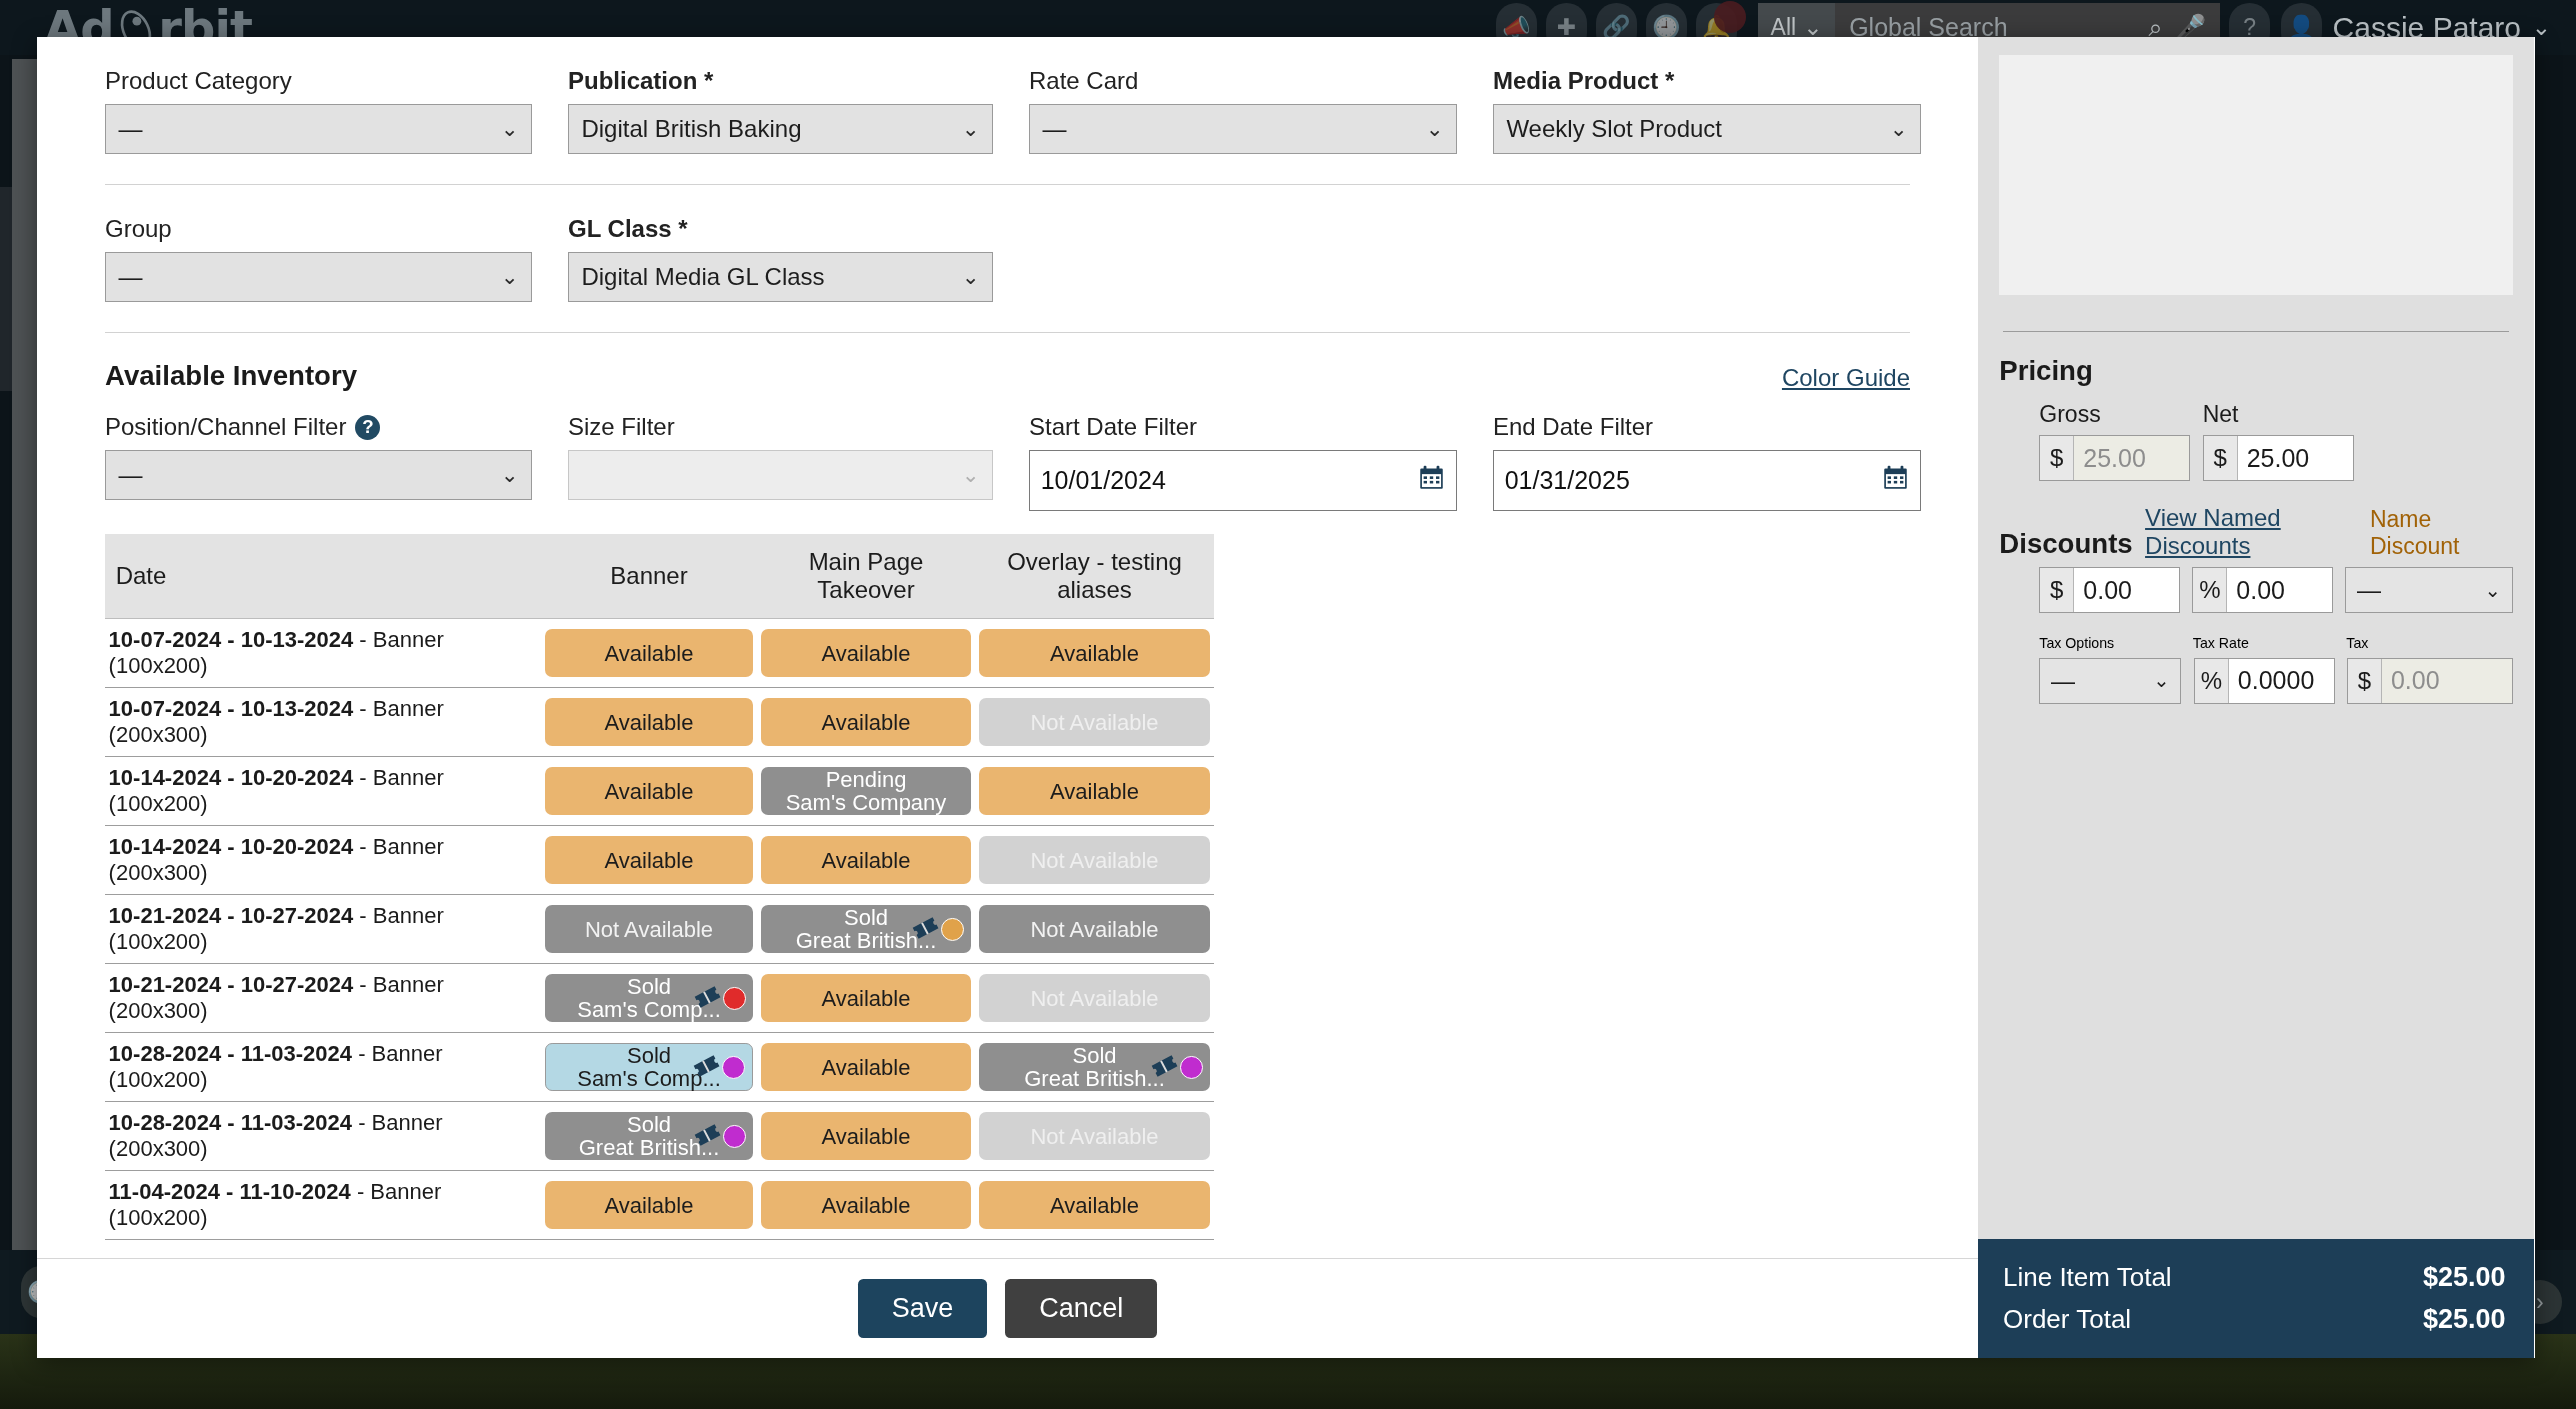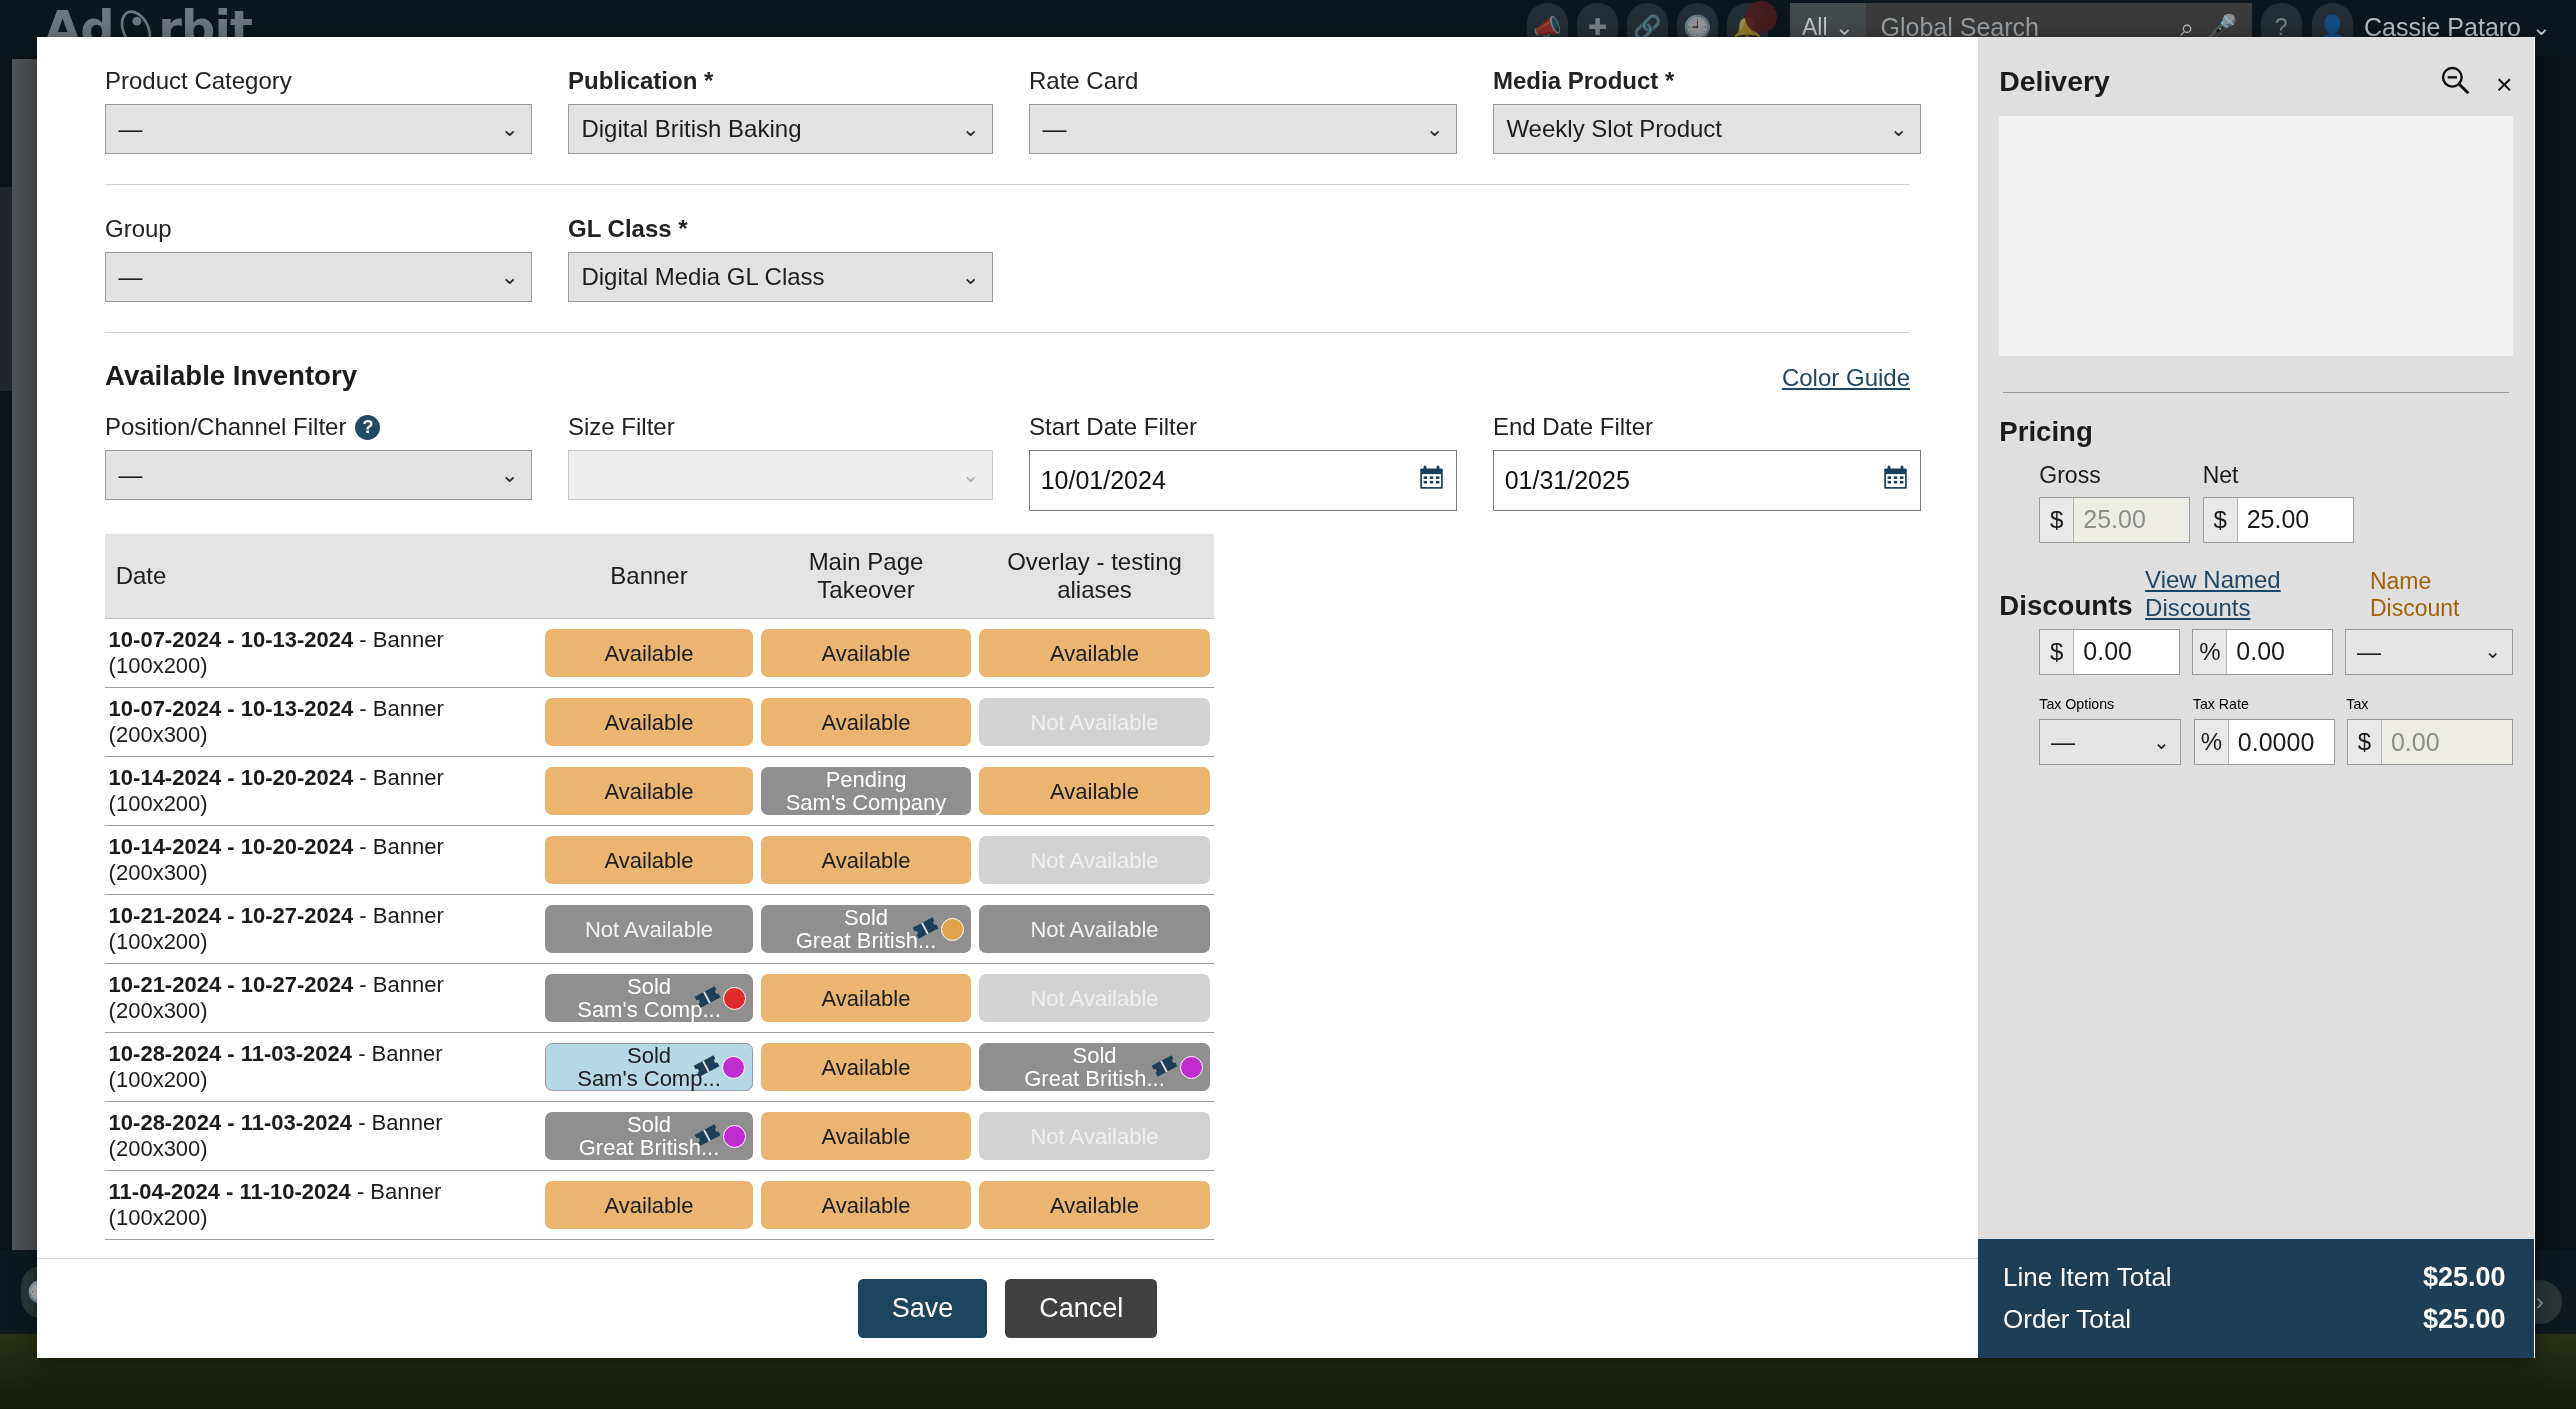--- a/index.html
+++ b/index.html
@@ -40,21 +40,21 @@
   #searchscope {
     display: flex; align-items: center; gap: 7.1px; padding: 0 12.4px; height: 100%;
     background: #4a4f52; color: #d4d8da; font-size: 23px;
   }
   #searchinput {
     flex: 1; padding: 0 14.2px; color: #a8aeb2; font-size: 25px;
     display: flex; align-items: center;
   }
   #searchicons { display: flex; gap: 12.4px; padding-right: 14.2px; color: #cdd2d5; font-size: 25px; }
   #userarea { display: flex; align-items: center; gap: 10.7px; padding-right: 16px; }
-  #username { color: #b9c0c4; font-size: 25px; }
+  #username { color: #b9c0c4; font-size: 30px; }
   #leftrail {
     position: absolute; left: 12.4px; top: 59px; width: 50px; height: 1273px;
     background: #55595b; opacity: .9;
   }
   #darkpanel { position: absolute; left: 0; top: 187px; width: 12.4px; height: 204px; background:#20262b; }
   #bottombar {
     position: absolute; left: 0; bottom: 75px; width: 2576px; height: 84px;
     background: #0f1a20; display: flex; align-items: center; gap: 12.4px; padding-left: 21.3px;
   }
   .trayicon {
@@ -623,33 +623,20 @@
       </table>
     </div>
 
     <div id="leftfooter">
       <button class="btn save">Save</button>
       <button class="btn cancel">Cancel</button>
     </div>
   </div>
 
   <div id="modal-right">
-    <div id="rp-top">
-      <div id="rp-title">Delivery</div>
-      <div id="rp-winbtns">
-        <span class="zo">
-          <svg width="32" height="32" viewBox="0 0 24 24">
-              <circle cx="10" cy="10" r="7" fill="none" stroke="#111" stroke-width="1.8"></circle>
-              <line x1="15" y1="15" x2="22" y2="22" stroke="#111" stroke-width="2.2"></line>
-              <line x1="6.5" y1="10" x2="13.5" y2="10" stroke="#111" stroke-width="1.8"></line>
-            </svg>
-        </span>
-        <span class="cl">×</span>
-      </div>
-    </div>
     <div id="delivery-box"></div>
     <div id="rp-hr"></div>
 
     <div id="pricing">
       <h3>Pricing</h3>
       <div class="pr-row">
         <div class="pr-f">
           <div class="lab">Gross</div>
           <div class="ig w170">
             <div class="pre">$</div>

